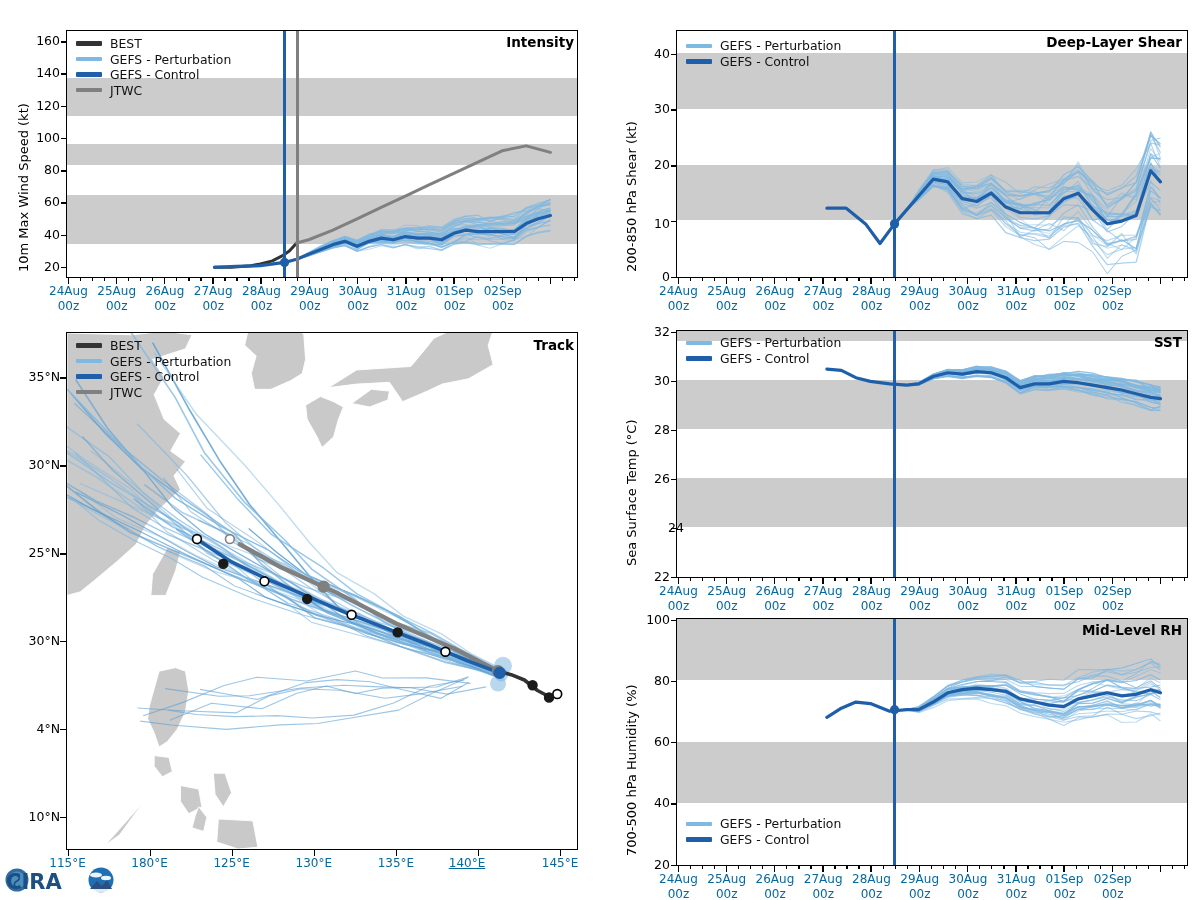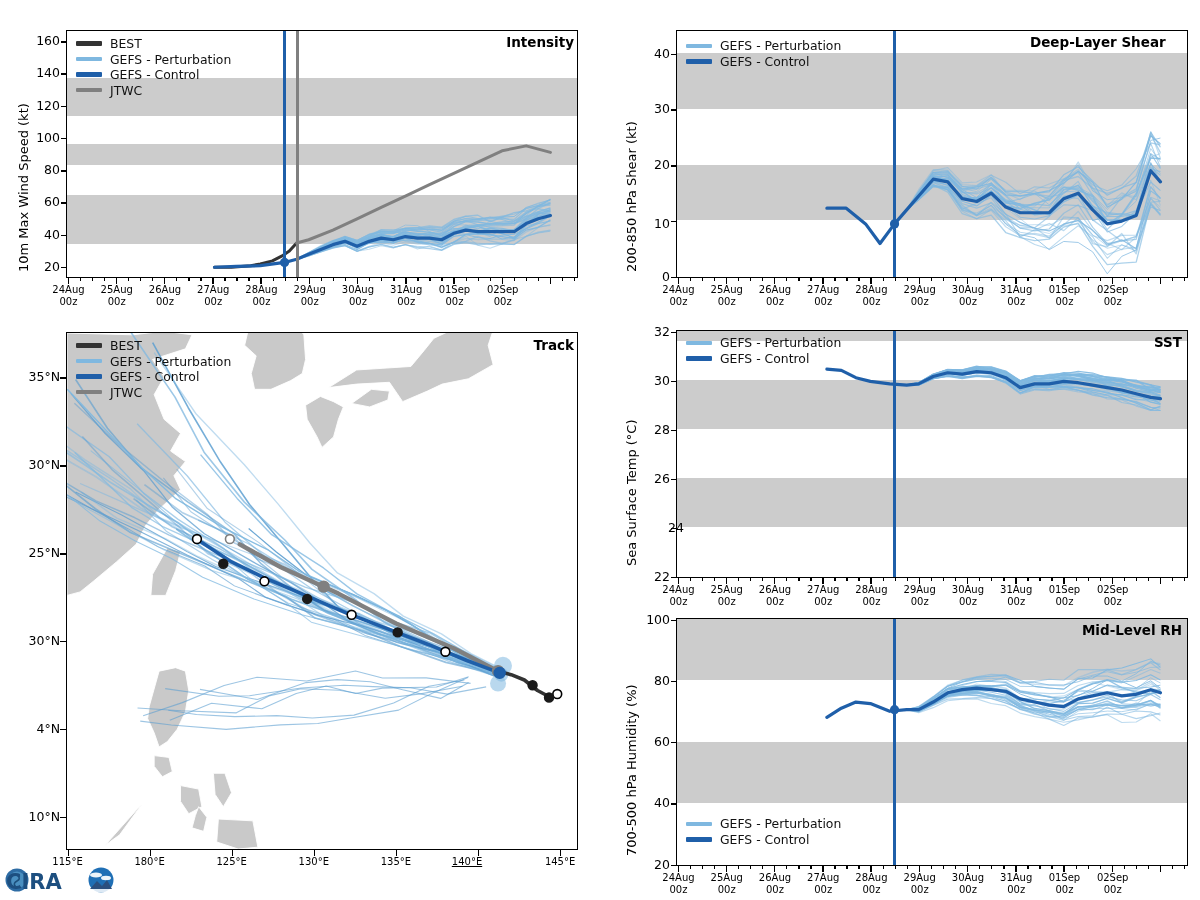--- a/index.html
+++ b/index.html
@@ -21,21 +21,21 @@
   svg.series{position:absolute;inset:0;width:100%;height:100%;overflow:visible;}
 
   .ptitle{position:absolute;right:7px;top:4px;font-size:13.5px;font-weight:bold;color:#000;white-space:nowrap;}
 
   .ylab{position:absolute;transform-origin:0 0;transform:rotate(-90deg);font-size:13px;color:#000;white-space:nowrap;}
   .ytick{position:absolute;font-size:12.5px;color:#000;text-align:right;white-space:nowrap;}
   .ytmark{position:absolute;height:1.4px;background:#000;}
   .xtmark{position:absolute;width:1.4px;background:#000;}
   .xtmark.minor{height:4px;}
   .xtmark.major{height:7px;}
-  .xtick{position:absolute;font-size:10px;color:#000000;text-align:center;white-space:nowrap;line-height:1.22;}
+  .xtick{position:absolute;font-size:12px;color:#0369a1;text-align:center;white-space:nowrap;line-height:1.22;}
 
   .legend{position:absolute;font-size:12.4px;color:#111;}
   .legend .row{display:flex;align-items:center;height:15.5px;white-space:nowrap;}
   .legend .swatch{width:26px;height:4px;margin-right:8px;border-radius:1px;flex:none;}
   .legend .lbl{font-size:12.4px;}
 
   #cira-logo{position:absolute;left:4px;top:862px;width:112px;height:36px;}
 </style>
 </head>
 <body>
@@ -245,21 +245,21 @@
           <polyline points="229.2,178.2 241.2,159.6 255.7,140.6 270.2,139.2 284.7,153.2 299.1,153.8 313.6,143.7 328.1,150.6 342.5,162.2 357.0,155.2 371.5,156.4 386.0,148.4 400.4,139.7 414.9,153.3 429.4,159.1 443.9,153.4 458.3,137.2 472.8,112.1 482.5,135.9" fill="none" stroke="#7fb8e0" stroke-width="1.09" stroke-opacity="0.60" stroke-linejoin="round"></polyline>
           <polyline points="229.2,178.2 241.2,164.6 255.7,150.9 270.2,157.0 284.7,177.4 299.1,171.7 313.6,166.1 328.1,185.7 342.5,196.2 357.0,195.9 371.5,184.7 386.0,165.4 400.4,166.8 414.9,188.1 429.4,198.6 443.9,209.3 458.3,204.7 472.8,172.2 482.5,183.9" fill="none" stroke="#7fb8e0" stroke-width="1.25" stroke-opacity="0.59" stroke-linejoin="round"></polyline>
           <polyline points="229.2,178.2 241.2,164.6 255.7,148.4 270.2,153.9 284.7,165.1 299.1,166.4 313.6,160.5 328.1,170.1 342.5,173.8 357.0,183.3 371.5,181.8 386.0,164.7 400.4,162.0 414.9,188.8 429.4,184.7 443.9,184.6 458.3,182.1 472.8,122.3 482.5,137.1" fill="none" stroke="#7fb8e0" stroke-width="1.08" stroke-opacity="0.74" stroke-linejoin="round"></polyline>
           <polyline points="229.2,178.2 241.2,158.1 255.7,138.2 270.2,138.7 284.7,159.7 299.1,155.2 313.6,147.4 328.1,158.7 342.5,158.8 357.0,159.4 371.5,168.8 386.0,152.6 400.4,130.5 414.9,156.2 429.4,172.7 443.9,167.3 458.3,158.5 472.8,100.4 482.5,126.9" fill="none" stroke="#7fb8e0" stroke-width="1.28" stroke-opacity="0.47" stroke-linejoin="round"></polyline>
           <polyline points="149.6,176.5 168.9,176.5 188.2,192.1 202.6,211.6 217.1,192.1 229.2,178.2 241.2,164.3 255.7,147.6 270.2,150.3 284.7,167.0 299.1,169.8 313.6,161.5 328.1,175.4 342.5,181.0 357.0,181.0 371.5,181.0 386.0,167.0 400.4,161.5 414.9,178.2 429.4,192.1 443.9,189.3 458.3,183.8 472.8,139.2 482.5,150.3" fill="none" stroke="#1f5fa9" stroke-width="3.2" stroke-linejoin="round" stroke-linecap="round"></polyline>
           <circle cx="217.10900473933648" cy="192.10227272727272" r="4.6" fill="#1f5fa9"></circle>
         </svg>
         <div class="vline blue" style="left: 215.609px;"></div>
       </div>
   </div>
-  <div class="ptitle" style="left:1030px;top:34px;width:152px;">Deep-Layer Shear</div>
+  <div class="ptitle" style="left:1030px;top:34px;width:152px;text-align:right;">Deep-Layer Shear</div>
   <div class="ylab" style="left:624px;top:272px;font-size:13px;">200-850 hPa Shear (kt)</div>
   <div class="legend" id="lg-shear" style="left:686px;top:38px;">
       <div class="row">
         <span class="swatch" style="background: rgb(127, 184, 224); height: 4px;"></span>
         <span class="lbl">GEFS - Perturbation</span>
       </div>
       <div class="row">
         <span class="swatch" style="background: rgb(31, 95, 169); height: 5px;"></span>
         <span class="lbl">GEFS - Control</span>
       </div>

